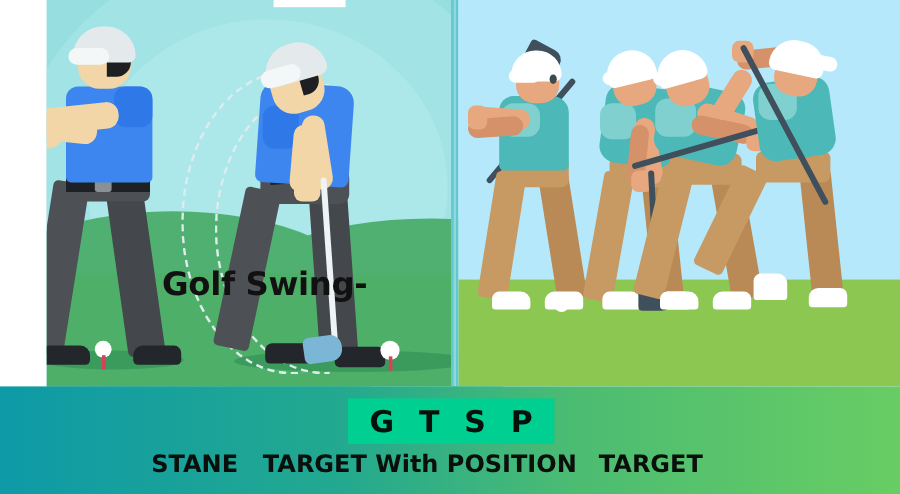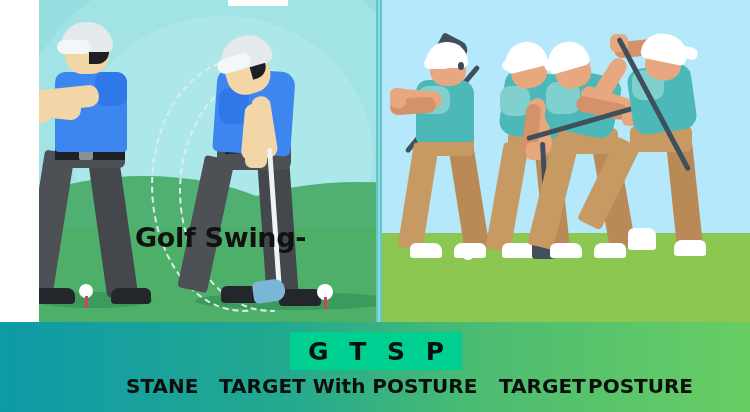--- a/index.html
+++ b/index.html
@@ -386,19 +386,18 @@
 
     <div class="gtsp-box">
       <span class="gtsp-letter">G</span>
       <span class="gtsp-letter">T</span>
       <span class="gtsp-letter">S</span>
       <span class="gtsp-letter">P</span>
     </div>
 
     <div class="labels-row">
       <span class="label l-grip">STANE</span>
-      <span class="label l-target">TARGET With POSTURE</span>
+      <span class="label l-target">TARGET With POSITION</span>
       <span class="label l-stane">TARGET</span>
-      <span class="label l-posture">POSTURE</span>
     </div>
 
   </div>
 </div>
 
 </body></html>

